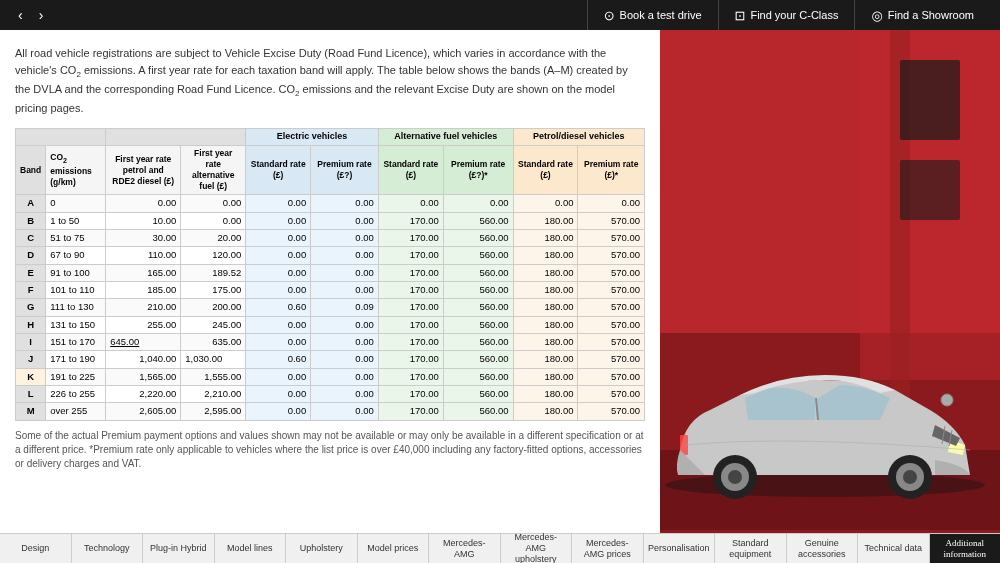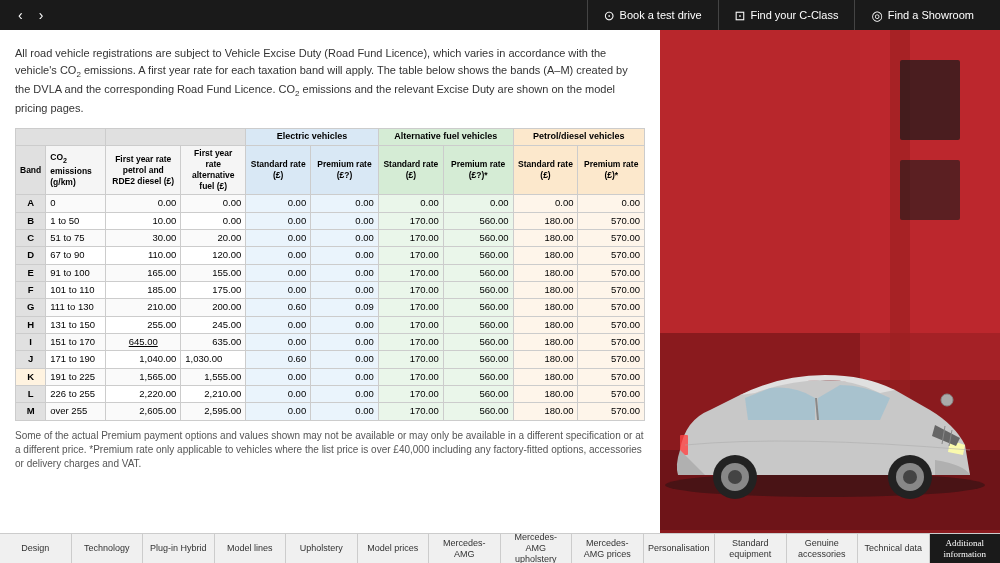--- a/index.html
+++ b/index.html
@@ -292,21 +292,21 @@
       <td class="data-cell electric-group" style="text-align:right;padding-right:4px;background:#eaf4fc;">0.00</td>
       <td class="data-cell alt-fuel-group" style="text-align:right;padding-right:4px;background:#eaf6ea;">170.00</td>
       <td class="data-cell alt-fuel-group" style="text-align:right;padding-right:4px;background:#eaf6ea;">560.00</td>
       <td class="data-cell petrol-group" style="text-align:right;padding-right:4px;background:#fef5ea;">180.00</td>
       <td class="data-cell petrol-group" style="text-align:right;padding-right:4px;background:#fef5ea;">570.00</td>
     </tr>
           <tr>
       <td class="band-col">E</td>
       <td class="co2-col data-cell" style="background:#fafafa">91 to 100</td>
       <td class="data-cell" style="background:#fafafa;text-align:right;padding-right:4px;">165.00</td>
-      <td class="data-cell" style="background:#fafafa;text-align:right;padding-right:4px;">155.00</td>
+      <td class="data-cell" style="background:#fafafa;text-align:right;padding-right:4px;">189.52</td>
       <td class="data-cell electric-group" style="text-align:right;padding-right:4px;background:#eaf4fc;">0.00</td>
       <td class="data-cell electric-group" style="text-align:right;padding-right:4px;background:#eaf4fc;">0.00</td>
       <td class="data-cell alt-fuel-group" style="text-align:right;padding-right:4px;background:#eaf6ea;">170.00</td>
       <td class="data-cell alt-fuel-group" style="text-align:right;padding-right:4px;background:#eaf6ea;">560.00</td>
       <td class="data-cell petrol-group" style="text-align:right;padding-right:4px;background:#fef5ea;">180.00</td>
       <td class="data-cell petrol-group" style="text-align:right;padding-right:4px;background:#fef5ea;">570.00</td>
     </tr>
           <tr>
       <td class="band-col">F</td>
       <td class="co2-col data-cell" style="background:#fff">101 to 110</td>
@@ -339,21 +339,21 @@
       <td class="data-cell electric-group" style="text-align:right;padding-right:4px;background:#eaf4fc;">0.00</td>
       <td class="data-cell electric-group" style="text-align:right;padding-right:4px;background:#eaf4fc;">0.00</td>
       <td class="data-cell alt-fuel-group" style="text-align:right;padding-right:4px;background:#eaf6ea;">170.00</td>
       <td class="data-cell alt-fuel-group" style="text-align:right;padding-right:4px;background:#eaf6ea;">560.00</td>
       <td class="data-cell petrol-group" style="text-align:right;padding-right:4px;background:#fef5ea;">180.00</td>
       <td class="data-cell petrol-group" style="text-align:right;padding-right:4px;background:#fef5ea;">570.00</td>
     </tr>
           <tr>
       <td class="band-col">I</td>
       <td class="co2-col data-cell" style="background:#fafafa">151 to 170</td>
-      <td class="data-cell" style="background:#fafafa;text-align:center;padding-right:4px;text-decoration:underline;">645.00</td>
+      <td class="data-cell" style="background:#fafafa;text-align:left;padding-right:4px;text-decoration:underline;">645.00</td>
       <td class="data-cell" style="background:#fafafa;text-align:right;padding-right:4px;">635.00</td>
       <td class="data-cell electric-group" style="text-align:right;padding-right:4px;background:#eaf4fc;">0.00</td>
       <td class="data-cell electric-group" style="text-align:right;padding-right:4px;background:#eaf4fc;">0.00</td>
       <td class="data-cell alt-fuel-group" style="text-align:right;padding-right:4px;background:#eaf6ea;">170.00</td>
       <td class="data-cell alt-fuel-group" style="text-align:right;padding-right:4px;background:#eaf6ea;">560.00</td>
       <td class="data-cell petrol-group" style="text-align:right;padding-right:4px;background:#fef5ea;">180.00</td>
       <td class="data-cell petrol-group" style="text-align:right;padding-right:4px;background:#fef5ea;">570.00</td>
     </tr>
           <tr>
       <td class="band-col">J</td>

